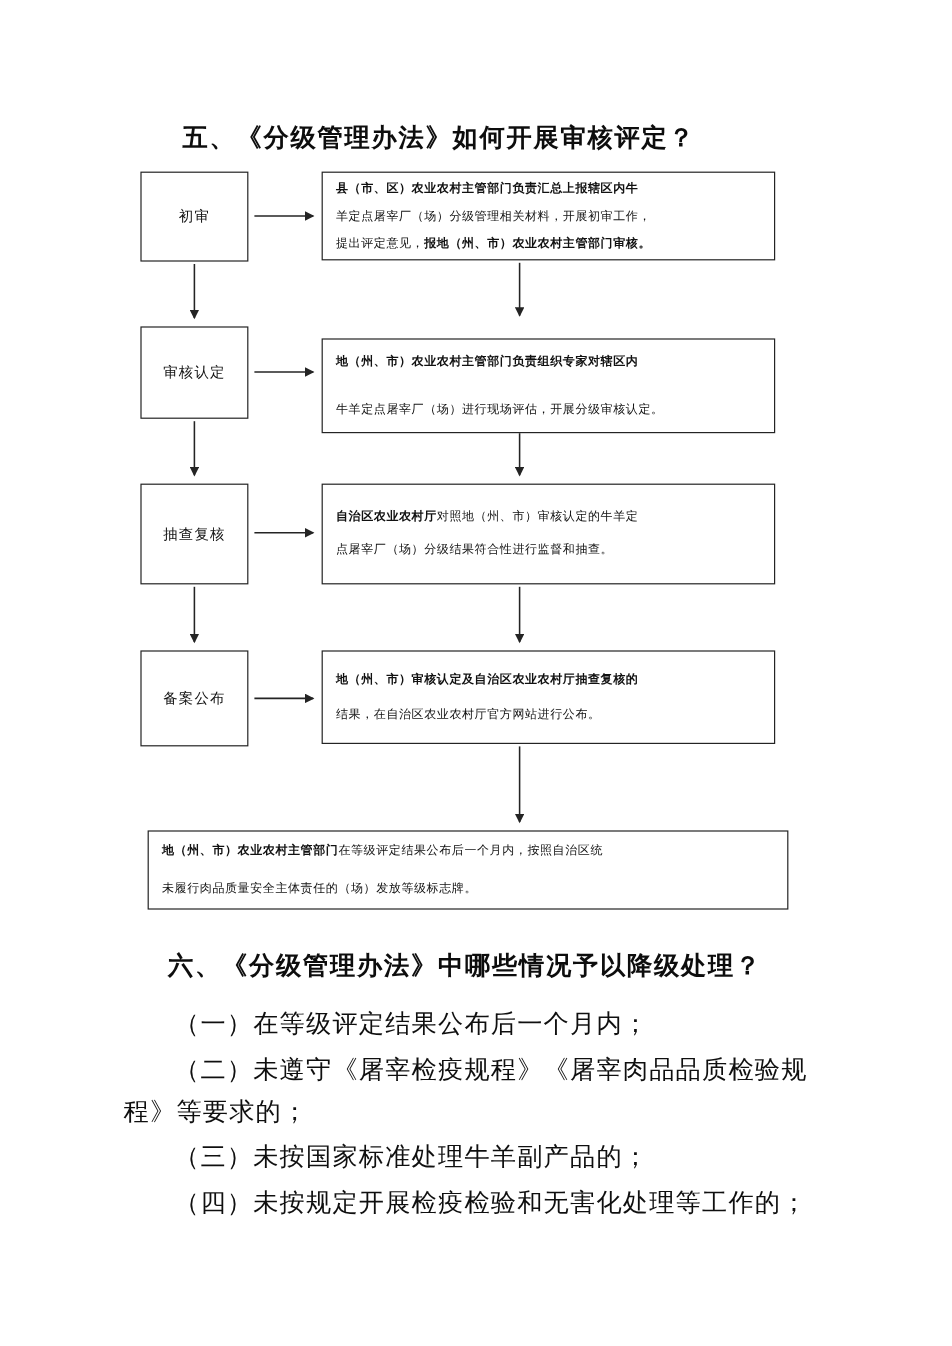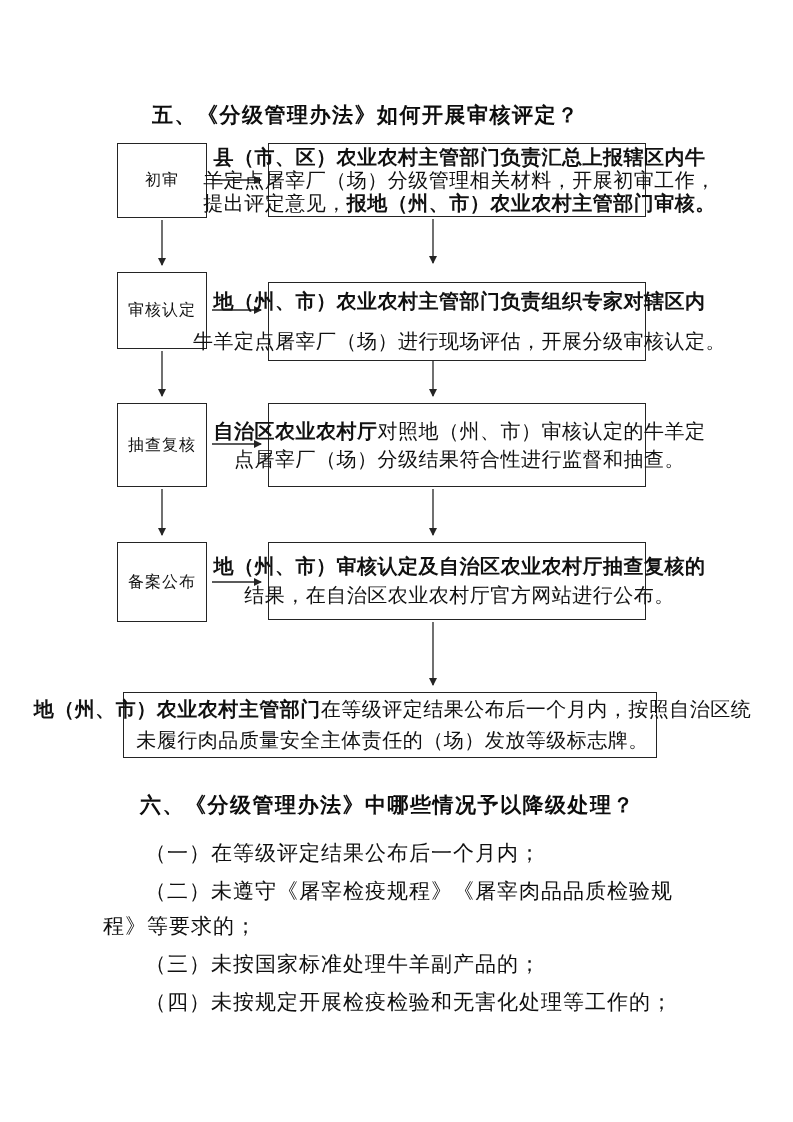--- a/index.html
+++ b/index.html
@@ -24,26 +24,26 @@
   #heading-six{left:140px;top:791px;}
 
   .fbox{
     position:absolute;
     box-sizing:border-box;
     border:1.6px solid #242424;
     background:#fff;
   }
   .stepbox{
     display:flex;align-items:center;justify-content:center;
-    font-size:16px;letter-spacing:1px;color:#111;
+    font-size:12px;letter-spacing:1px;color:#111;
   }
   .detailbox{
     display:flex;flex-direction:column;justify-content:center;
     padding:3px 6px 3px 11px;
-    font-size:20px;color:#111;align-items:center;
+    font-size:10px;color:#111;
   }
   .detailbox .ln{white-space:nowrap;letter-spacing:0.5px;}
   .seg-bold{font-weight:700;}
   #detail-1 .ln{line-height:23px;}
   #detail-2 .ln{line-height:27px;}
   #detail-3 .ln{line-height:28px;}
   #detail-4 .ln{line-height:29px;}
   #final-note .ln{line-height:31px;}
 
   #step-1{left:117px;top:143px;width:90px;height:75px;}

